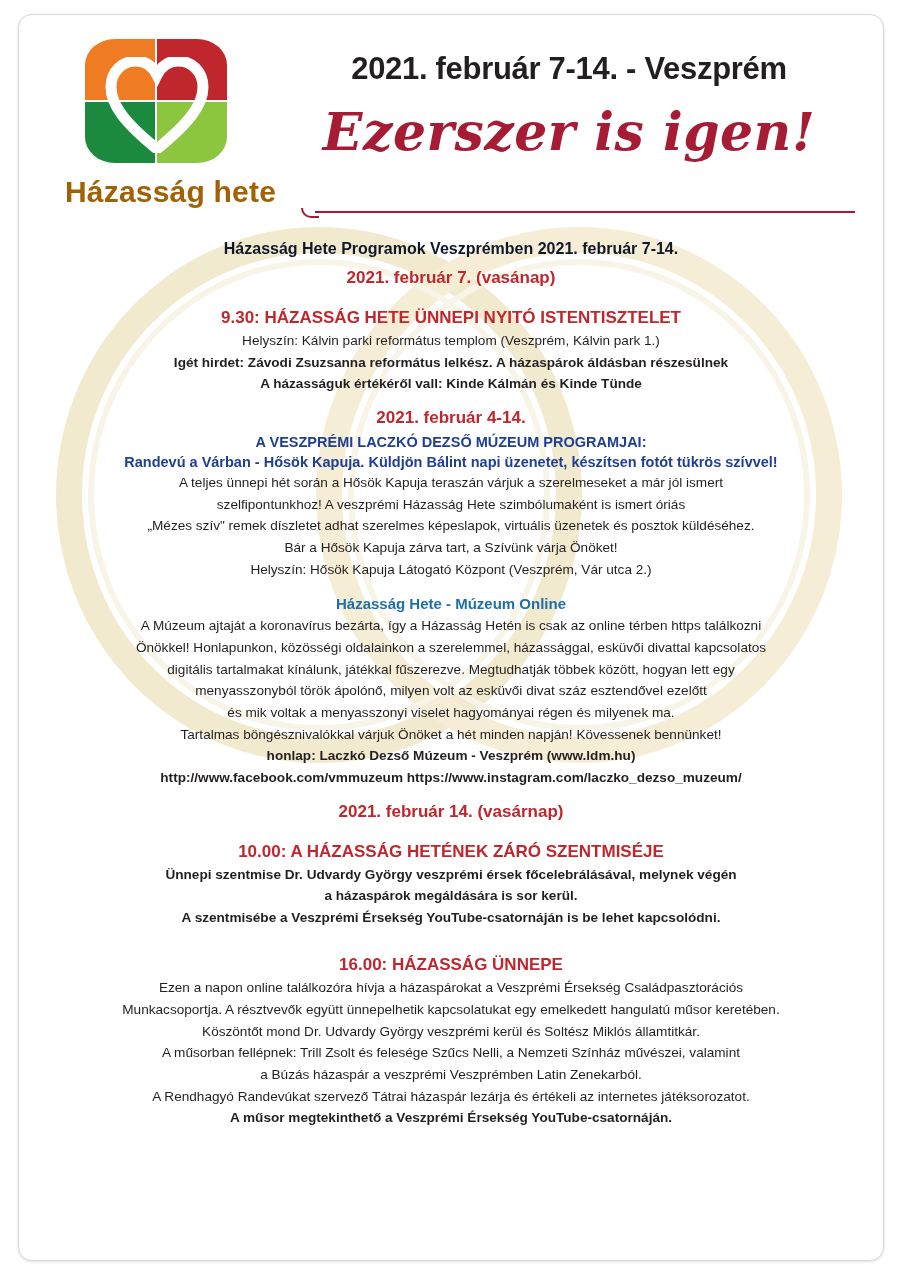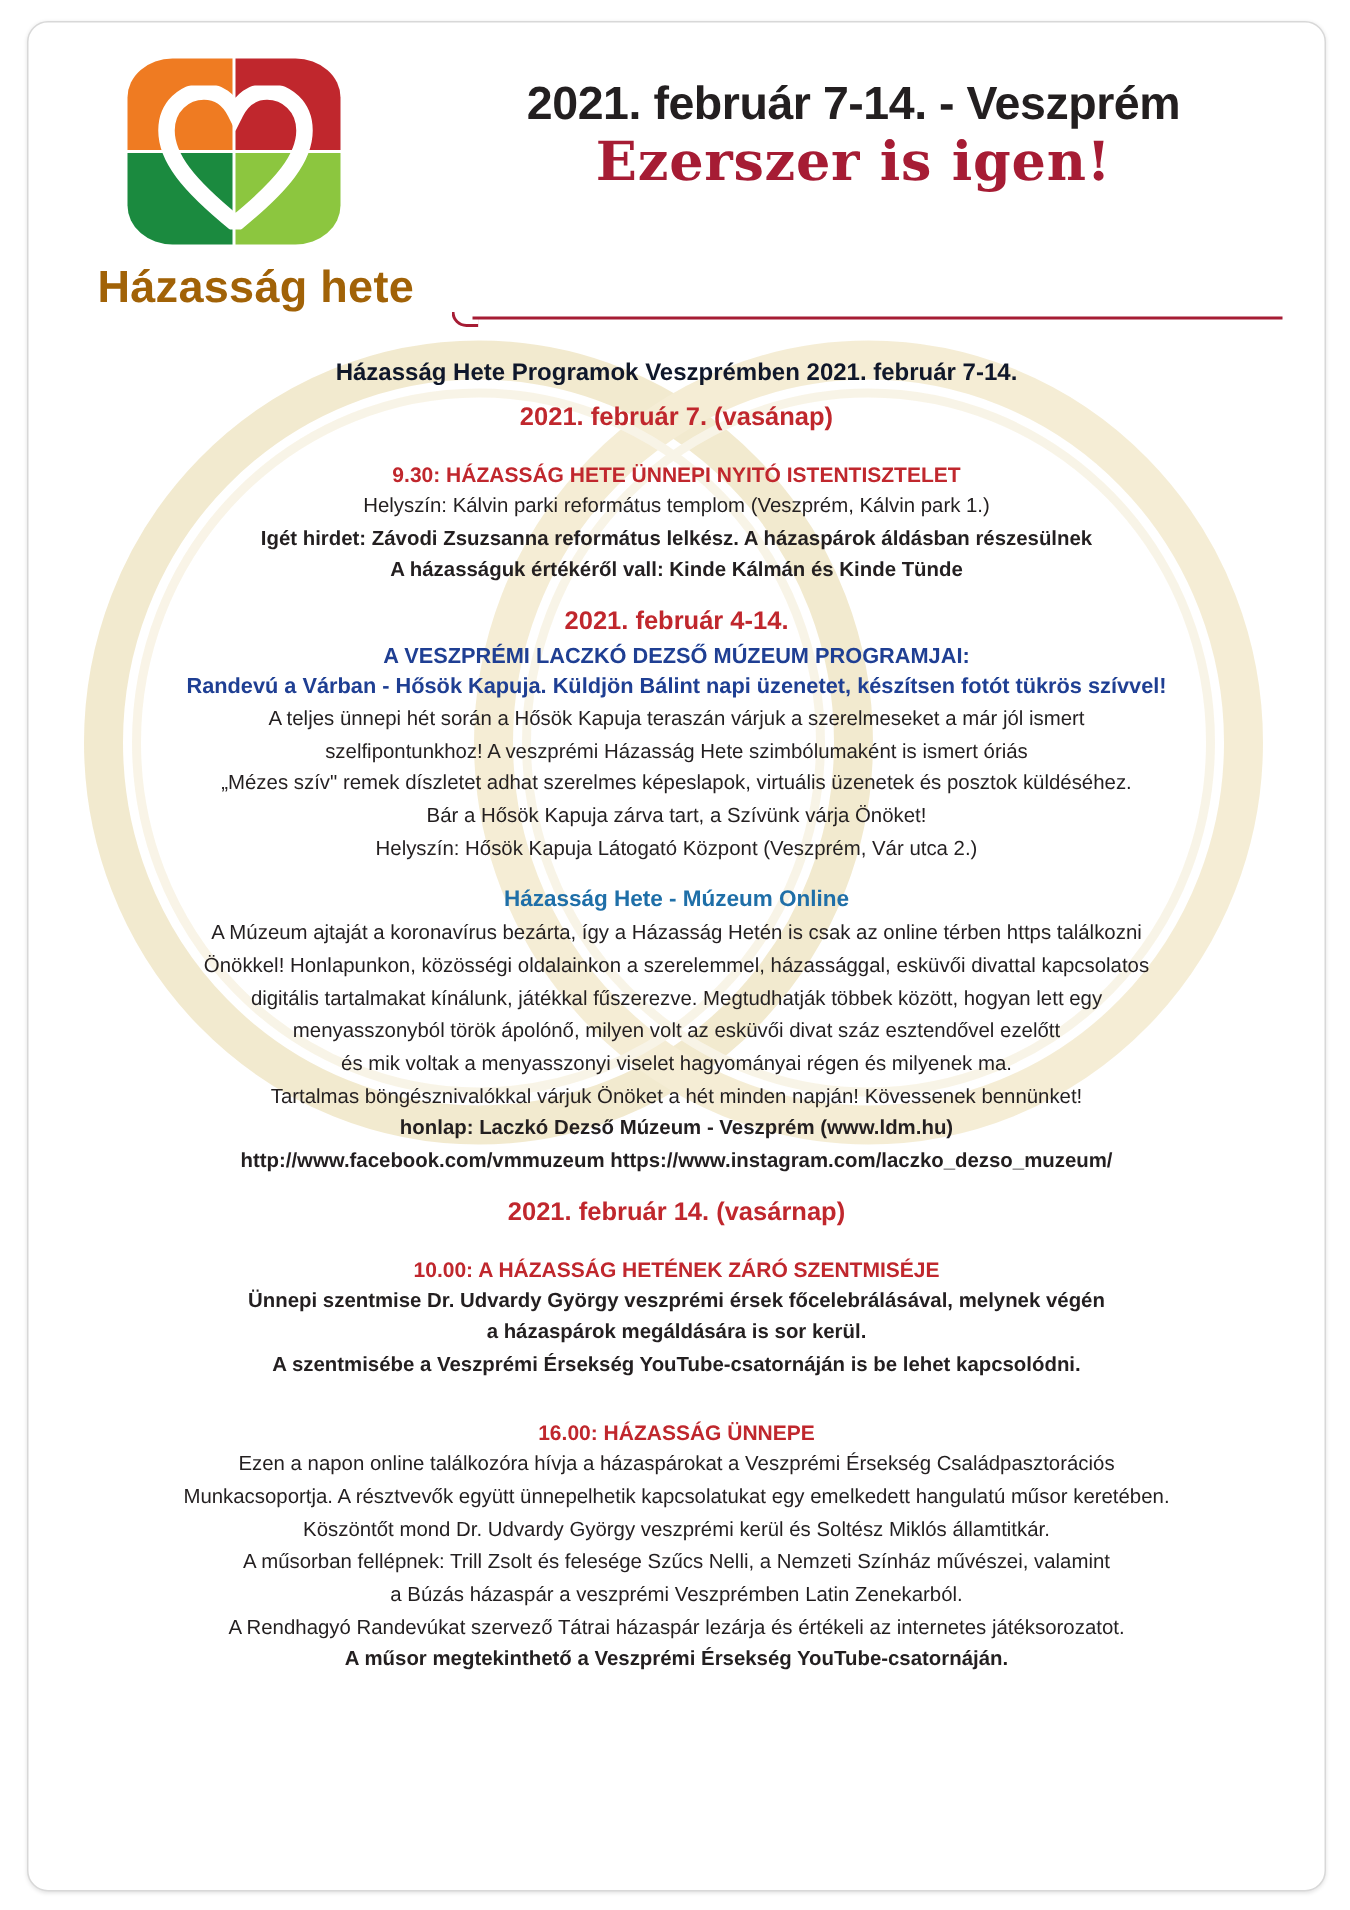--- a/index.html
+++ b/index.html
@@ -83,22 +83,24 @@
     width: 556px;
     text-align: center;
   }
   .main-date {
     font-size: 31px;
     font-weight: bold;
     color: #231f20;
     letter-spacing: -0.3px;
   }
   .slogan {
+    margin-top: 14px;
     font-family: "DejaVu Serif", serif;
-    font-size: 36px;
+    font-style: italic;
+    font-size: 52px;
     font-weight: bold;
     color: #a61c34;
     letter-spacing: 0.5px;
   }
   .rule {
     position: absolute;
     left: 296px;
     top: 196px;
     width: 540px;
     height: 2px;
@@ -124,21 +126,21 @@
     color: #0f172a;
     margin: 6px 0 10px 0;
   }
   .day-head {
     font-size: 17px;
     font-weight: bold;
     color: #c0272d;
     margin: 6px 0 6px 0;
   }
   .sect-head-red {
-    font-size: 14px;
+    font-size: 17px;
     font-weight: bold;
     color: #c0272d;
     margin: 20px 0 3px 0;
   }
   .sect-head-blue {
     font-size: 14.5px;
     font-weight: bold;
     color: #1f3f93;
     margin: 4px 0 3px 0;
   }

